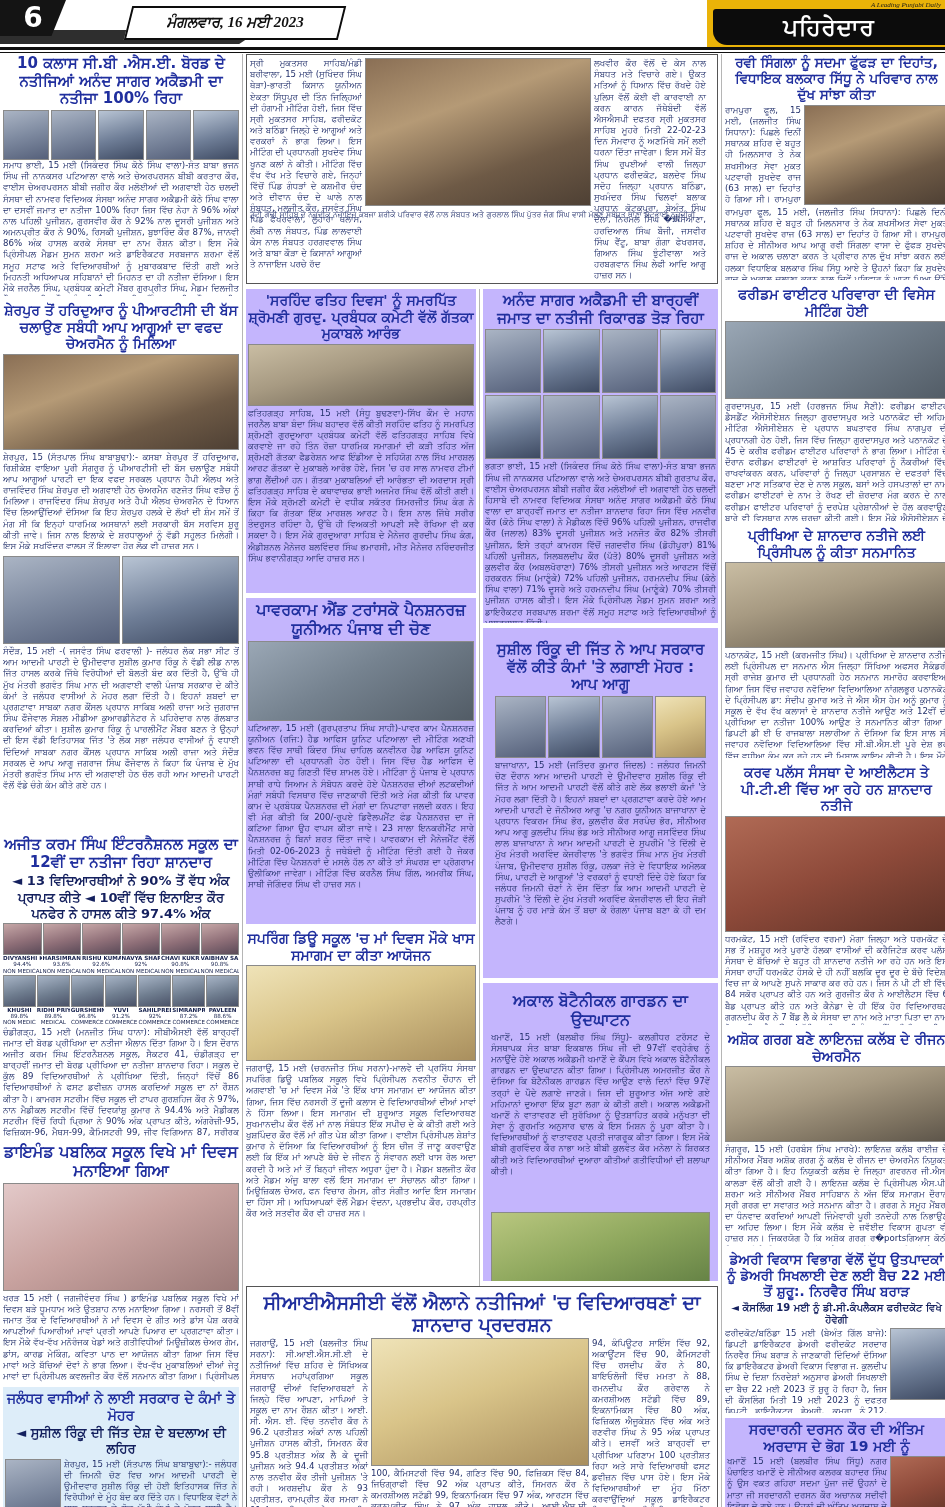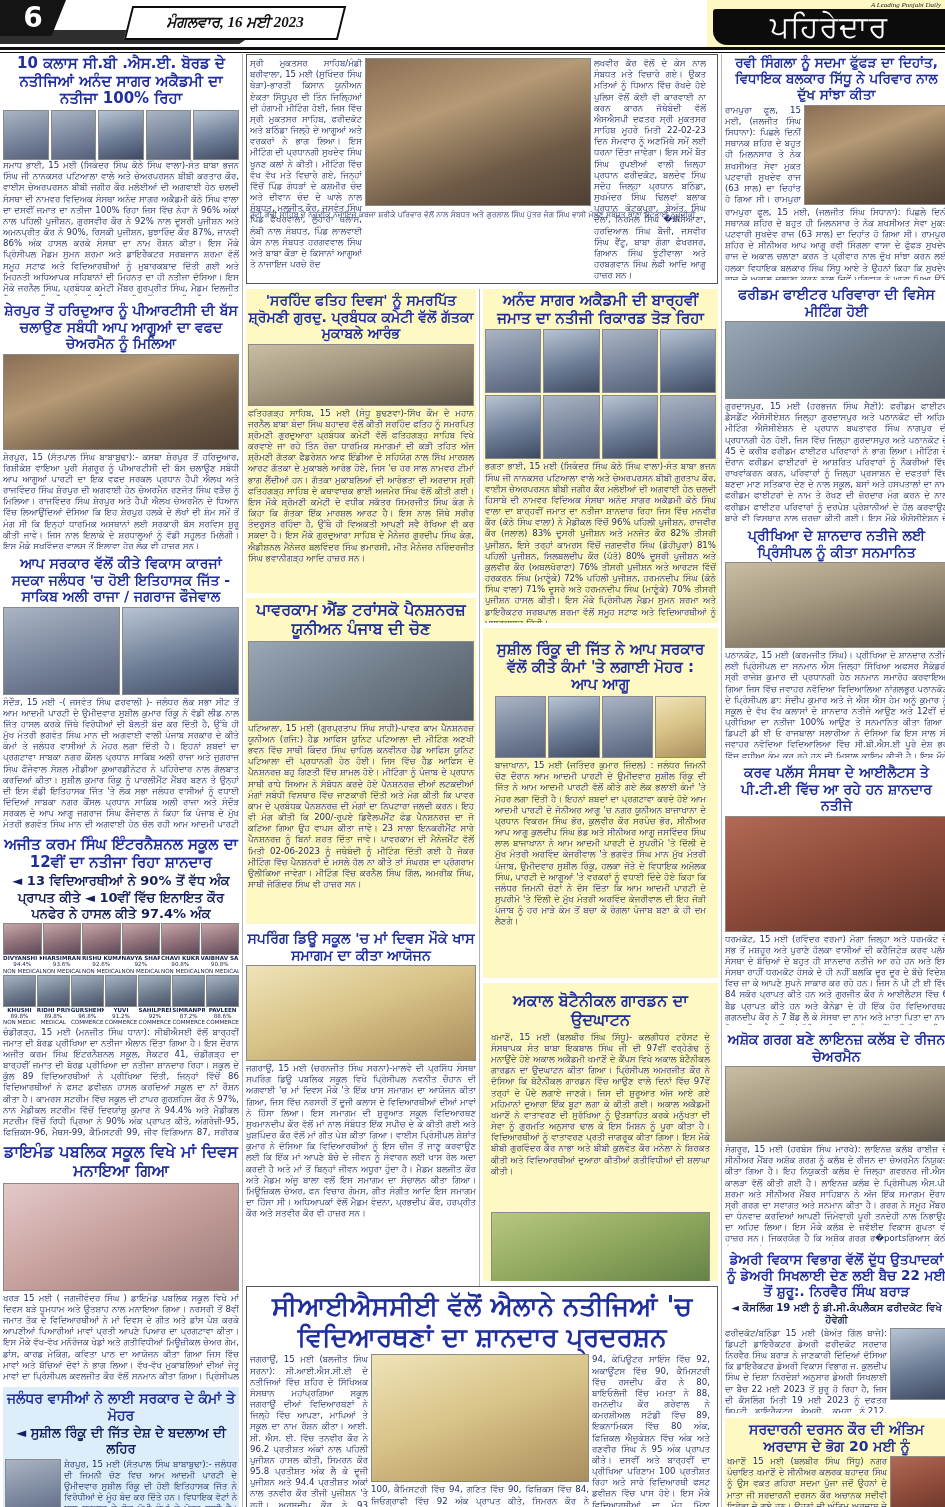--- a/index.html
+++ b/index.html
@@ -9,40 +9,40 @@
   .hdr{height:47px;position:relative;border-bottom:3px solid #101010;box-shadow:0 2px 0 #fff,0 3px 0 #101010;}
   .pageno{position:absolute;left:0;top:0;width:66px;height:36px;background:#141414;color:#fff;
           font-size:28px;font-weight:bold;text-align:center;line-height:36px;
           clip-path:polygon(0 0,100% 0,78% 100%,0 100%);}
   .pageno-shadow{position:absolute;left:0;top:30px;width:260px;height:14px;background:#2e2e2e;
           clip-path:polygon(0 0,100% 0,92% 100%,0 100%);}
   .datebox{position:absolute;left:128px;top:6px;width:210px;height:30px;border:2px solid #0d0d0d;
           background:#fff;transform:skewX(-14deg);z-index:3;}
   .datebox span{display:block;transform:skewX(14deg);font-family:"Liberation Serif",serif;
           font-style:italic;font-weight:bold;font-size:15px;line-height:28px;text-align:center;color:#101010;}
-  .mast{position:absolute;right:0;top:0;width:238px;height:47px;background:#fef9c3;}
+  .mast{position:absolute;right:0;top:0;width:238px;height:47px;background:#eab308;}
   .tagline{display:block;text-align:right;font-family:"Liberation Serif",serif;font-style:italic;
           font-size:7px;color:#1a1a1a;padding:1px 4px 0 0;}
   .mastbox{margin-left:6px;height:36px;background:#0c0c0c;border-radius:3px 0 0 14px;color:#fff;
-          font-weight:normal;font-size:30px;text-align:center;line-height:36px;letter-spacing:1px;}
+          font-weight:bold;font-size:23px;text-align:center;line-height:36px;letter-spacing:1px;}
   
   .main{display:flex;padding:4px 3px 0 3px;}
   .colL{width:236px;flex:none;}
   .colC{width:472px;flex:none;border-left:1px solid #b5b5b5;border-right:1px solid #b5b5b5;
         padding:0 3px;margin:0 3px;}
   .colR{width:223px;flex:none;}
   
   .art{overflow:hidden;margin-bottom:5px;}
   .hl{color:#202f9e;font-weight:bold;text-align:center;line-height:1.18;margin:1px 0 2px 0;}
   .hl15{font-size:15px;text-align:center;} .hl14{font-size:14px;} .hl13{font-size:13.5px;}
-  .hl17{font-size:17px;} .hl19{font-size:26px;} .hl16{font-size:16px;}
+  .hl17{font-size:17px;} .hl19{font-size:19px;} .hl16{font-size:16px;}
   .sub{color:#14205e;font-weight:bold;text-align:center;font-size:13px;line-height:1.25;margin:1px 0;}
   .bd{font-size:8.6px;line-height:1.3;text-align:justify;color:#22306b;}
   .cap{font-size:7.6px;line-height:1.25;text-align:justify;color:#22306b;}
-  .cream{background:#fef9c3;} .lblue{background:#ddedf9;}
+  .cream{background:#c4b5fd;} .lblue{background:#ddedf9;}
   .boxed{border:1px solid #555;padding:3px;}
   
   .ph{border:1px solid #8a8a8a;position:relative;box-sizing:border-box;}
   .ph-meeting{background:linear-gradient(160deg,#8a6f55 0%,#b59a76 35%,#6e5a46 70%,#4e4034 100%);}
   .ph-group{background:linear-gradient(165deg,#c9bda3 0%,#a79a82 40%,#7d7260 75%,#5d554a 100%);}
   .ph-indoor{background:linear-gradient(150deg,#9aa7b5 0%,#75828f 45%,#525c66 100%);}
   .ph-garden{background:linear-gradient(160deg,#b9c77f 0%,#8fa85e 45%,#5c7a40 100%);}
   .ph-kids{background:linear-gradient(155deg,#e3c9c9 0%,#c9a3a0 45%,#9c7a78 100%);}
   .ph-stage{background:linear-gradient(160deg,#efe3b8 0%,#d9c489 45%,#a98f5e 100%);}
   .ph-red{background:linear-gradient(160deg,#b06a55 0%,#8e4a3a 50%,#5f3227 100%);}
@@ -92,21 +92,20 @@
         <div class="bd">ਸਮਾਧ ਭਾਈ, 15 ਮਈ (ਸਿਕੰਦਰ ਸਿੰਘ ਕੋਠੇ ਸਿੰਘ ਵਾਲਾ)-ਸੰਤ ਬਾਬਾ ਭਜਨ ਸਿੰਘ ਜੀ ਨਾਨਕਸਰ ਪਟਿਆਲਾ ਵਾਲੇ ਅਤੇ ਚੇਅਰਪਰਸਨ ਬੀਬੀ ਕਰਤਾਰ ਕੌਰ, ਵਾਈਸ ਚੇਅਰਪਰਸਨ ਬੀਬੀ ਜਗੀਰ ਕੌਰ ਮਲੋਈਆਂ ਦੀ ਅਗਵਾਈ ਹੇਠ ਚਲਦੀ ਸੰਸਥਾ ਦੀ ਨਾਮਵਰ ਵਿਦਿਅਕ ਸੰਸਥਾ ਅਨੰਦ ਸਾਗਰ ਅਕੈਡਮੀ ਕੋਠੇ ਸਿੰਘ ਵਾਲਾ ਦਾ ਦਸਵੀਂ ਜਮਾਤ ਦਾ ਨਤੀਜਾ 100% ਰਿਹਾ ਜਿਸ ਵਿੱਚ ਨੇਹਾ ਨੇ 96% ਅੰਕਾਂ ਨਾਲ ਪਹਿਲੀ ਪੁਜੀਸ਼ਨ, ਗੁਰਸਵੀਰ ਕੌਰ ਨੇ 92% ਨਾਲ ਦੂਸਰੀ ਪੁਜੀਸ਼ਨ ਅਤੇ ਅਮਨਪ੍ਰੀਤ ਕੌਰ ਨੇ 90%, ਰਿਸਕੀ ਪੁਜੀਸ਼ਨ, ਬੁਝਾਰਿੰਦ ਕੌਰ 87%, ਜਾਨਵੀ 86% ਅੰਕ ਹਾਸਲ ਕਰਕੇ ਸੰਸਥਾ ਦਾ ਨਾਮ ਰੌਸ਼ਨ ਕੀਤਾ। ਇਸ ਮੌਕੇ ਪ੍ਰਿੰਸੀਪਲ ਮੈਡਮ ਸੁਮਨ ਸ਼ਰਮਾ ਅਤੇ ਡਾਇਰੈਕਟਰ ਸਰਬਜਾਨ ਸ਼ਰਮਾ ਵੱਲੋਂ ਸਮੂਹ ਸਟਾਫ ਅਤੇ ਵਿਦਿਆਰਥੀਆਂ ਨੂੰ ਮੁਬਾਰਕਬਾਦ ਦਿੱਤੀ ਗਈ ਅਤੇ ਮਿਹਨਤੀ ਅਧਿਆਪਕ ਸਹਿਬਾਨਾਂ ਦੀ ਮਿਹਨਤ ਦਾ ਹੀ ਨਤੀਜਾ ਦੱਸਿਆ। ਇਸ ਮੌਕੇ ਜਰਨੈਲ ਸਿੰਘ, ਪ੍ਰਬੰਧਕ ਕਮੇਟੀ ਮੈਂਬਰ ਗੁਰਪ੍ਰੀਤ ਸਿੰਘ, ਮੈਡਮ ਦਿਲਜੀਤ ਕੌਰ, ਕਮਲਜੀਤ ਕੌਰ, ਚੰਦਨੀ �ar ਕੁਲਦੀਪ ਸਿੰਘ, ਗੁਰਦੀਪ ਕੌਰ, ਸਨਦੀਪ ਕੌਰ ਅਤੇ ਵਿਦਿਆਰਥੀ ਹਾਜ਼ਰ ਸਨ।</div>
       </div>
 
       <div class="art" style="height:248px">
         <div class="hl hl14">ਸ਼ੇਰਪੁਰ ਤੋਂ ਹਰਿਦੁਆਰ ਨੂੰ ਪੀਆਰਟੀਸੀ ਦੀ ਬੱਸ ਚਲਾਉਣ ਸਬੰਧੀ ਆਪ ਆਗੂਆਂ ਦਾ ਵਫਦ ਚੇਅਰਮੈਨ ਨੂੰ ਮਿਲਿਆ</div>
         <div class="ph ph-meeting" style="height:96px;margin:2px 0"></div>
         <div class="bd">ਸ਼ੇਰਪੁਰ, 15 (ਸੱਤਪਾਲ ਸਿੰਘ ਬਾਬਾਬੁਢਾ):- ਕਸਬਾ ਸ਼ੇਰਪੁਰ ਤੋਂ ਹਰਿਦੁਆਰ, ਰਿਸ਼ੀਕੇਸ਼ ਵਾਇਆ ਪੂਰੀ ਸੰਗਰੂਰ ਨੂੰ ਪੀਆਰਟੀਸੀ ਦੀ ਬੱਸ ਚਲਾਉਣ ਸਬੰਧੀ ਆਪ ਆਗੂਆਂ ਪਾਰਟੀ ਦਾ ਇਕ ਵਫਦ ਸਰਕਲ ਪ੍ਰਧਾਨ ਹੈਪੀ ਐਲਖ ਅਤੇ ਰਾਜਵਿੰਦਰ ਸਿੰਘ ਸ਼ੇਰਪੁਰ ਦੀ ਅਗਵਾਈ ਹੇਠ ਚੇਅਰਮੈਨ ਰਣਜੋਤ ਸਿੰਘ ਵੜੈਚ ਨੂੰ ਮਿਲਿਆ। ਰਾਜਵਿੰਦਰ ਸਿੰਘ ਸ਼ੇਰਪੁਰ ਅਤੇ ਹੈਪੀ ਐਲਖ ਚੇਅਰਮੈਨ ਦੇ ਧਿਆਨ ਵਿੱਚ ਲਿਆਉਂਦਿਆਂ ਦੱਸਿਆ ਕਿ ਇਹ ਸ਼ੇਰਪੁਰ ਹਲਕੇ ਦੇ ਲੱਖਾਂ ਦੀ ਸ਼ੰਮ ਸਮੇਂ ਤੋਂ ਮੰਗ ਸੀ ਕਿ ਇਨ੍ਹਾਂ ਧਾਰਮਿਕ ਅਸਥਾਨਾਂ ਲਈ ਸਰਕਾਰੀ ਬੱਸ ਸਰਵਿਸ ਸ਼ੁਰੂ ਕੀਤੀ ਜਾਵੇ। ਜਿਸ ਨਾਲ ਇਲਾਕੇ ਦੇ ਸ਼ਰਧਾਲੂਆਂ ਨੂੰ ਵੱਡੀ ਸਹੂਲਤ ਮਿਲੇਗੀ। ਇਸ ਮੌਕੇ ਸੁਖਵਿੰਦਰ ਵਾਲਸ ਤੋਂ ਇਲਾਵਾ ਹੋਰ ਲੋਕ ਵੀ ਹਾਜ਼ਰ ਸਨ।</div>
       </div>
 
       <div class="art" style="height:276px">
-        <div class="hl hl14">ਆਪ ਸਰਕਾਰ ਵੱਲੋਂ ਕੀਤੇ ਵਿਕਾਸ ਕਾਰਜਾਂ ਸਦਕਾ ਜਲੰਧਰ 'ਚ ਹੋਈ ਇਤਿਹਾਸਕ ਜਿੱਤ - ਸਾਕਿਬ ਅਲੀ ਰਾਜਾ / ਜਗਰਾਜ ਫੌਜੇਵਾਲ</div>
         <div class="row" style="height:88px;margin:2px 0">
           <div class="ph ph-portrait" style="flex:1"></div>
           <div class="ph ph-suit" style="flex:1"></div>
         </div>
         <div class="bd">ਸੰਦੌੜ, 15 ਮਈ -( ਜਸਵੰਤ ਸਿੰਘ ਫਰਵਾਲੀ )- ਜਲੰਧਰ ਲੋਕ ਸਭਾ ਸੀਟ ਤੋਂ ਆਮ ਆਦਮੀ ਪਾਰਟੀ ਦੇ ਉਮੀਦਵਾਰ ਸੁਸ਼ੀਲ ਕੁਮਾਰ ਰਿੰਕੂ ਨੇ ਵੱਡੀ ਲੀਡ ਨਾਲ ਜਿੱਤ ਹਾਸਲ ਕਰਕੇ ਜਿੱਥੇ ਵਿਰੋਧੀਆਂ ਦੀ ਬੋਲਤੀ ਬੰਦ ਕਰ ਦਿੱਤੀ ਹੈ, ਉੱਥੇ ਹੀ ਮੁੱਖ ਮੰਤਰੀ ਭਗਵੰਤ ਸਿੰਘ ਮਾਨ ਦੀ ਅਗਵਾਈ ਵਾਲੀ ਪੰਜਾਬ ਸਰਕਾਰ ਦੇ ਕੀਤੇ ਕੰਮਾਂ ਤੇ ਜਲੰਧਰ ਵਾਸੀਆਂ ਨੇ ਮੋਹਰ ਲਗਾ ਦਿੱਤੀ ਹੈ। ਇਹਨਾਂ ਸ਼ਬਦਾਂ ਦਾ ਪ੍ਰਗਟਾਵਾ ਸਾਬਕਾ ਨਗਰ ਕੌਂਸਲ ਪ੍ਰਧਾਨ ਸਾਕਿਬ ਅਲੀ ਰਾਜਾ ਅਤੇ ਜੁਗਰਾਜ ਸਿੰਘ ਫੌਜੇਵਾਲ ਸੋਸ਼ਲ ਮੀਡੀਆ ਕੁਆਰਡੀਨੇਟਰ ਨੇ ਪਹਿਰੇਦਾਰ ਨਾਲ ਗੱਲਬਾਤ ਕਰਦਿਆਂ ਕੀਤਾ। ਸੁਸ਼ੀਲ ਕੁਮਾਰ ਰਿੰਕੂ ਨੂੰ ਪਾਰਲੀਮੈਂਟ ਮੈਂਬਰ ਬਣਨ ਤੇ ਉਨ੍ਹਾਂ ਦੀ ਇਸ ਵੱਡੀ ਇਤਿਹਾਸਕ ਜਿੱਤ 'ਤੇ ਲੋਕ ਸਭਾ ਜਲੰਧਰ ਵਾਸੀਆਂ ਨੂੰ ਵਧਾਈ ਦਿੰਦਿਆਂ ਸਾਬਕਾ ਨਗਰ ਕੌਂਸਲ ਪ੍ਰਧਾਨ ਸਾਕਿਬ ਅਲੀ ਰਾਜਾ ਅਤੇ ਸੰਦੌੜ ਸਰਕਲ ਦੇ ਆਪ ਆਗੂ ਜਗਰਾਜ ਸਿੰਘ ਫੌਜੇਵਾਲ ਨੇ ਕਿਹਾ ਕਿ ਪੰਜਾਬ ਦੇ ਮੁੱਖ ਮੰਤਰੀ ਭਗਵੰਤ ਸਿੰਘ ਮਾਨ ਦੀ ਅਗਵਾਈ ਹੇਠ ਚੱਲ ਰਹੀ ਆਮ ਆਦਮੀ ਪਾਰਟੀ ਵੱਲੋਂ ਵੱਡੇ ਚੰਗੇ ਕੰਮ ਕੀਤੇ ਗਏ ਹਨ।</div>
       </div>
 
       <div class="art" style="height:302px">
         <div class="hl hl15">ਅਜੀਤ ਕਰਮ ਸਿੰਘ ਇੰਟਰਨੈਸ਼ਨਲ ਸਕੂਲ ਦਾ 12ਵੀਂ ਦਾ ਨਤੀਜਾ ਰਿਹਾ ਸ਼ਾਨਦਾਰ</div>
         <div class="sub">◄ 13 ਵਿਦਿਆਰਥੀਆਂ ਨੇ 90% ਤੋਂ ਵੱਧ ਅੰਕ ਪ੍ਰਾਪਤ ਕੀਤੇ ◄ 10ਵੀਂ ਵਿੱਚ ਇਨਾਇਤ ਕੌਰ ਪਨਫੇਰ ਨੇ ਹਾਸਲ ਕੀਤੇ 97.4% ਅੰਕ</div>
@@ -359,21 +358,21 @@
       <div class="art" style="height:162px">
         <div class="hl hl13">ਡੇਅਰੀ ਵਿਕਾਸ ਵਿਭਾਗ ਵੱਲੋਂ ਦੁੱਧ ਉਤਪਾਦਕਾਂ ਨੂੰ ਡੇਅਰੀ ਸਿਖਲਾਈ ਦੇਣ ਲਈ ਬੈਚ 22 ਮਈ ਤੋਂ ਸ਼ੁਰੂ:. ਨਿਰਵੈਰ ਸਿੰਘ ਬਰਾੜ</div>
         <div class="sub" style="font-size:10px">◄ ਕੌਸਲਿੰਗ 19 ਮਈ ਨੂੰ ਡੀ.ਸੀ.ਕੰਪਲੈਕਸ ਫਰੀਦਕੋਟ ਵਿਖੇ ਹੋਵੇਗੀ</div>
         <div class="flexbody">
           <div class="bd">ਫਰੀਦਕੋਟ/ਬਠਿੰਡਾ 15 ਮਈ (ਬੇਅੰਤ ਗਿੱਲ ਬਾਜੇ): ਡਿਪਟੀ ਡਾਇਰੈਕਟਰ ਡੇਅਰੀ ਫਰੀਦਕੋਟ ਸਰਦਾਰ ਨਿਰਵੈਰ ਸਿੰਘ ਬਰਾੜ ਨੇ ਜਾਣਕਾਰੀ ਦਿੰਦਿਆਂ ਦੱਸਿਆ ਕਿ ਡਾਇਰੈਕਟਰ ਡੇਅਰੀ ਵਿਕਾਸ ਵਿਭਾਗ ਜ. ਕੁਲਦੀਪ ਸਿੰਘ ਦੇ ਦਿਸ਼ਾ ਨਿਰਦੇਸ਼ਾਂ ਅਨੁਸਾਰ ਡੇਅਰੀ ਸਿਖਲਾਈ ਦਾ ਬੈਚ 22 ਮਈ 2023 ਤੋਂ ਸ਼ੁਰੂ ਹੋ ਰਿਹਾ ਹੈ, ਜਿਸ ਦੀ ਕੌਸਲਿੰਗ ਮਿਤੀ 19 ਮਈ 2023 ਨੂੰ ਦਫਤਰ ਡਿਪਟੀ ਡਾਇਰੈਕਟਰ ਡੇਅਰੀ, ਕਮਰਾ ਨੰ.212, ਡੀ.ਸੀ.ਕੰਪਲੈਕਸ ਵਿਖੇ ਹੋਣੀ ਹੈ। ਚਾਹਵਾਨ ਉਮੀਦਵਾਰ ਜੋ ਪੇਂਡੂ ਪਿਛੋਕੜ ਦਾ ਹੋਵੇ, ਘੱਟੋ-ਘੱਟ 5 ਪਾਸ ਹੋਵੇ, ਉਮਰ 18 ਤੋਂ 50 ਸਾਲ ਦੇ ਦਰਮਿਆਨ ਹੋਵੇ, ਟ੍ਰੇਨਿੰਗ ਵਿਚ ਭਾਗ ਲੈ ਸਕਦੇ ਹਨ। ਵਧੇਰੇ ਜਾਣਕਾਰੀ ਲਈ ਫੋਨ ਨੰ. 01639-250380, 99148-01227 'ਤੇ ਸੰਪਰਕ ਕੀਤਾ ਜਾ ਸਕਦਾ ਹੈ।</div>
           <div class="ph ph-suit" style="width:58px;height:72px;flex:none"></div>
         </div>
       </div>
 
       <div class="art cream" style="height:118px;padding:2px">
-        <div class="hl hl14">ਸਰਦਾਰਨੀ ਦਰਸਨ ਕੌਰ ਦੀ ਅੰਤਿਮ ਅਰਦਾਸ ਦੇ ਭੋਗ 20 ਮਈ ਨੂੰ</div>
+        <div class="hl hl14">ਸਰਦਾਰਨੀ ਦਰਸਨ ਕੌਰ ਦੀ ਅੰਤਿਮ ਅਰਦਾਸ ਦੇ ਭੋਗ 19 ਮਈ ਨੂੰ</div>
         <div class="flexbody">
           <div class="bd">ਖਮਾਣੋਂ 15 ਮਈ (ਬਲਬੀਰ ਸਿੰਘ ਸਿੱਧੂ) ਨਗਰ ਪੰਚਾਇਤ ਖਮਾਣੋਂ ਦੇ ਸੀਨੀਅਰ ਕਲਰਕ ਬਹਾਦਰ ਸਿੰਘ ਨੂੰ ਉਸ ਵਕਤ ਗਹਿਰਾ ਸਦਮਾ ਪੁੱਜਾ ਜਦੋਂ ਉਹਨਾਂ ਦੇ ਮਾਤਾ ਜੀ ਸਰਦਾਰਨੀ ਦਰਸਨ ਕੌਰ ਅਚਾਨਕ ਸਦੀਵੀ ਵਿਛੋੜਾ ਦੇ ਗਏ ਹਨ। ਉਹਨਾਂ ਦੀ ਅੰਤਿਮ ਅਰਦਾਸ ਦੇ ਭੋਗ ਮਿਤੀ 19 ਮਈ ਦਿਨ ਸ਼ੁੱਕਰਵਾਰ ਨੂੰ ਗੁਰਦੁਆਰਾ ਸਾਹਿਬ ਸਾਹਮਣੇ ਬੱਸ ਸਟੈਂਡ ਖਮਾਣੋਂ ਮੇਲੇ ਵਾਲੀ ਵਿਖੇ 12 ਵਜੇ ਤੋਂ 1 ਵਜੇ ਤੱਕ ਪਾਏ ਜਾਣਗੇ ।</div>
           <div class="ph ph-red" style="width:56px;height:66px;flex:none"></div>
         </div>
       </div>
     </div>
   </div>
 </div>
 
 </body></html>

